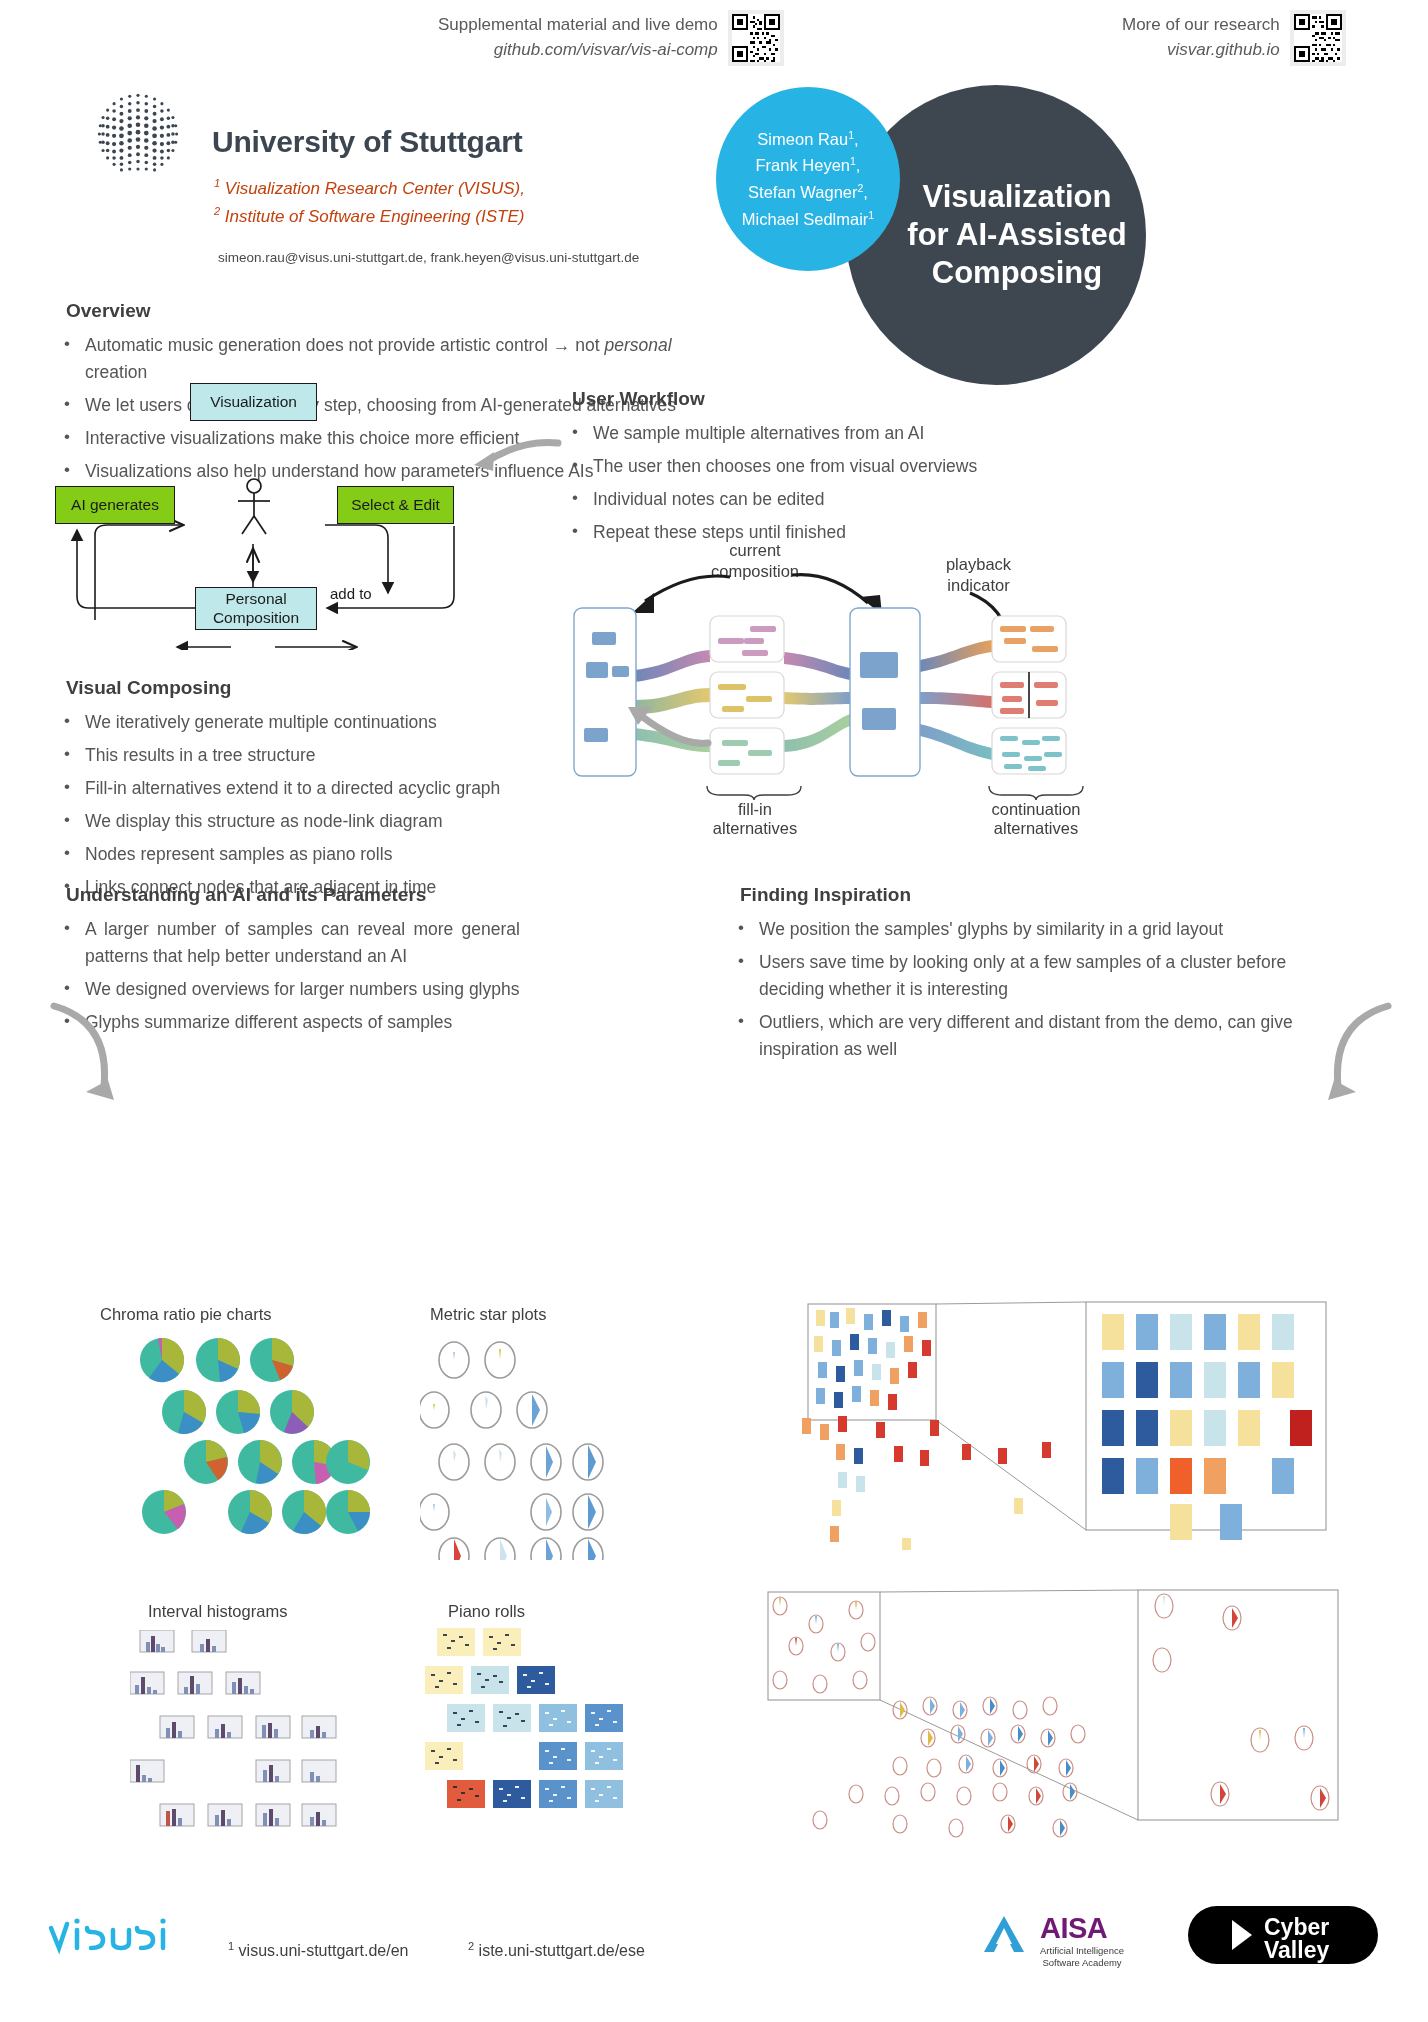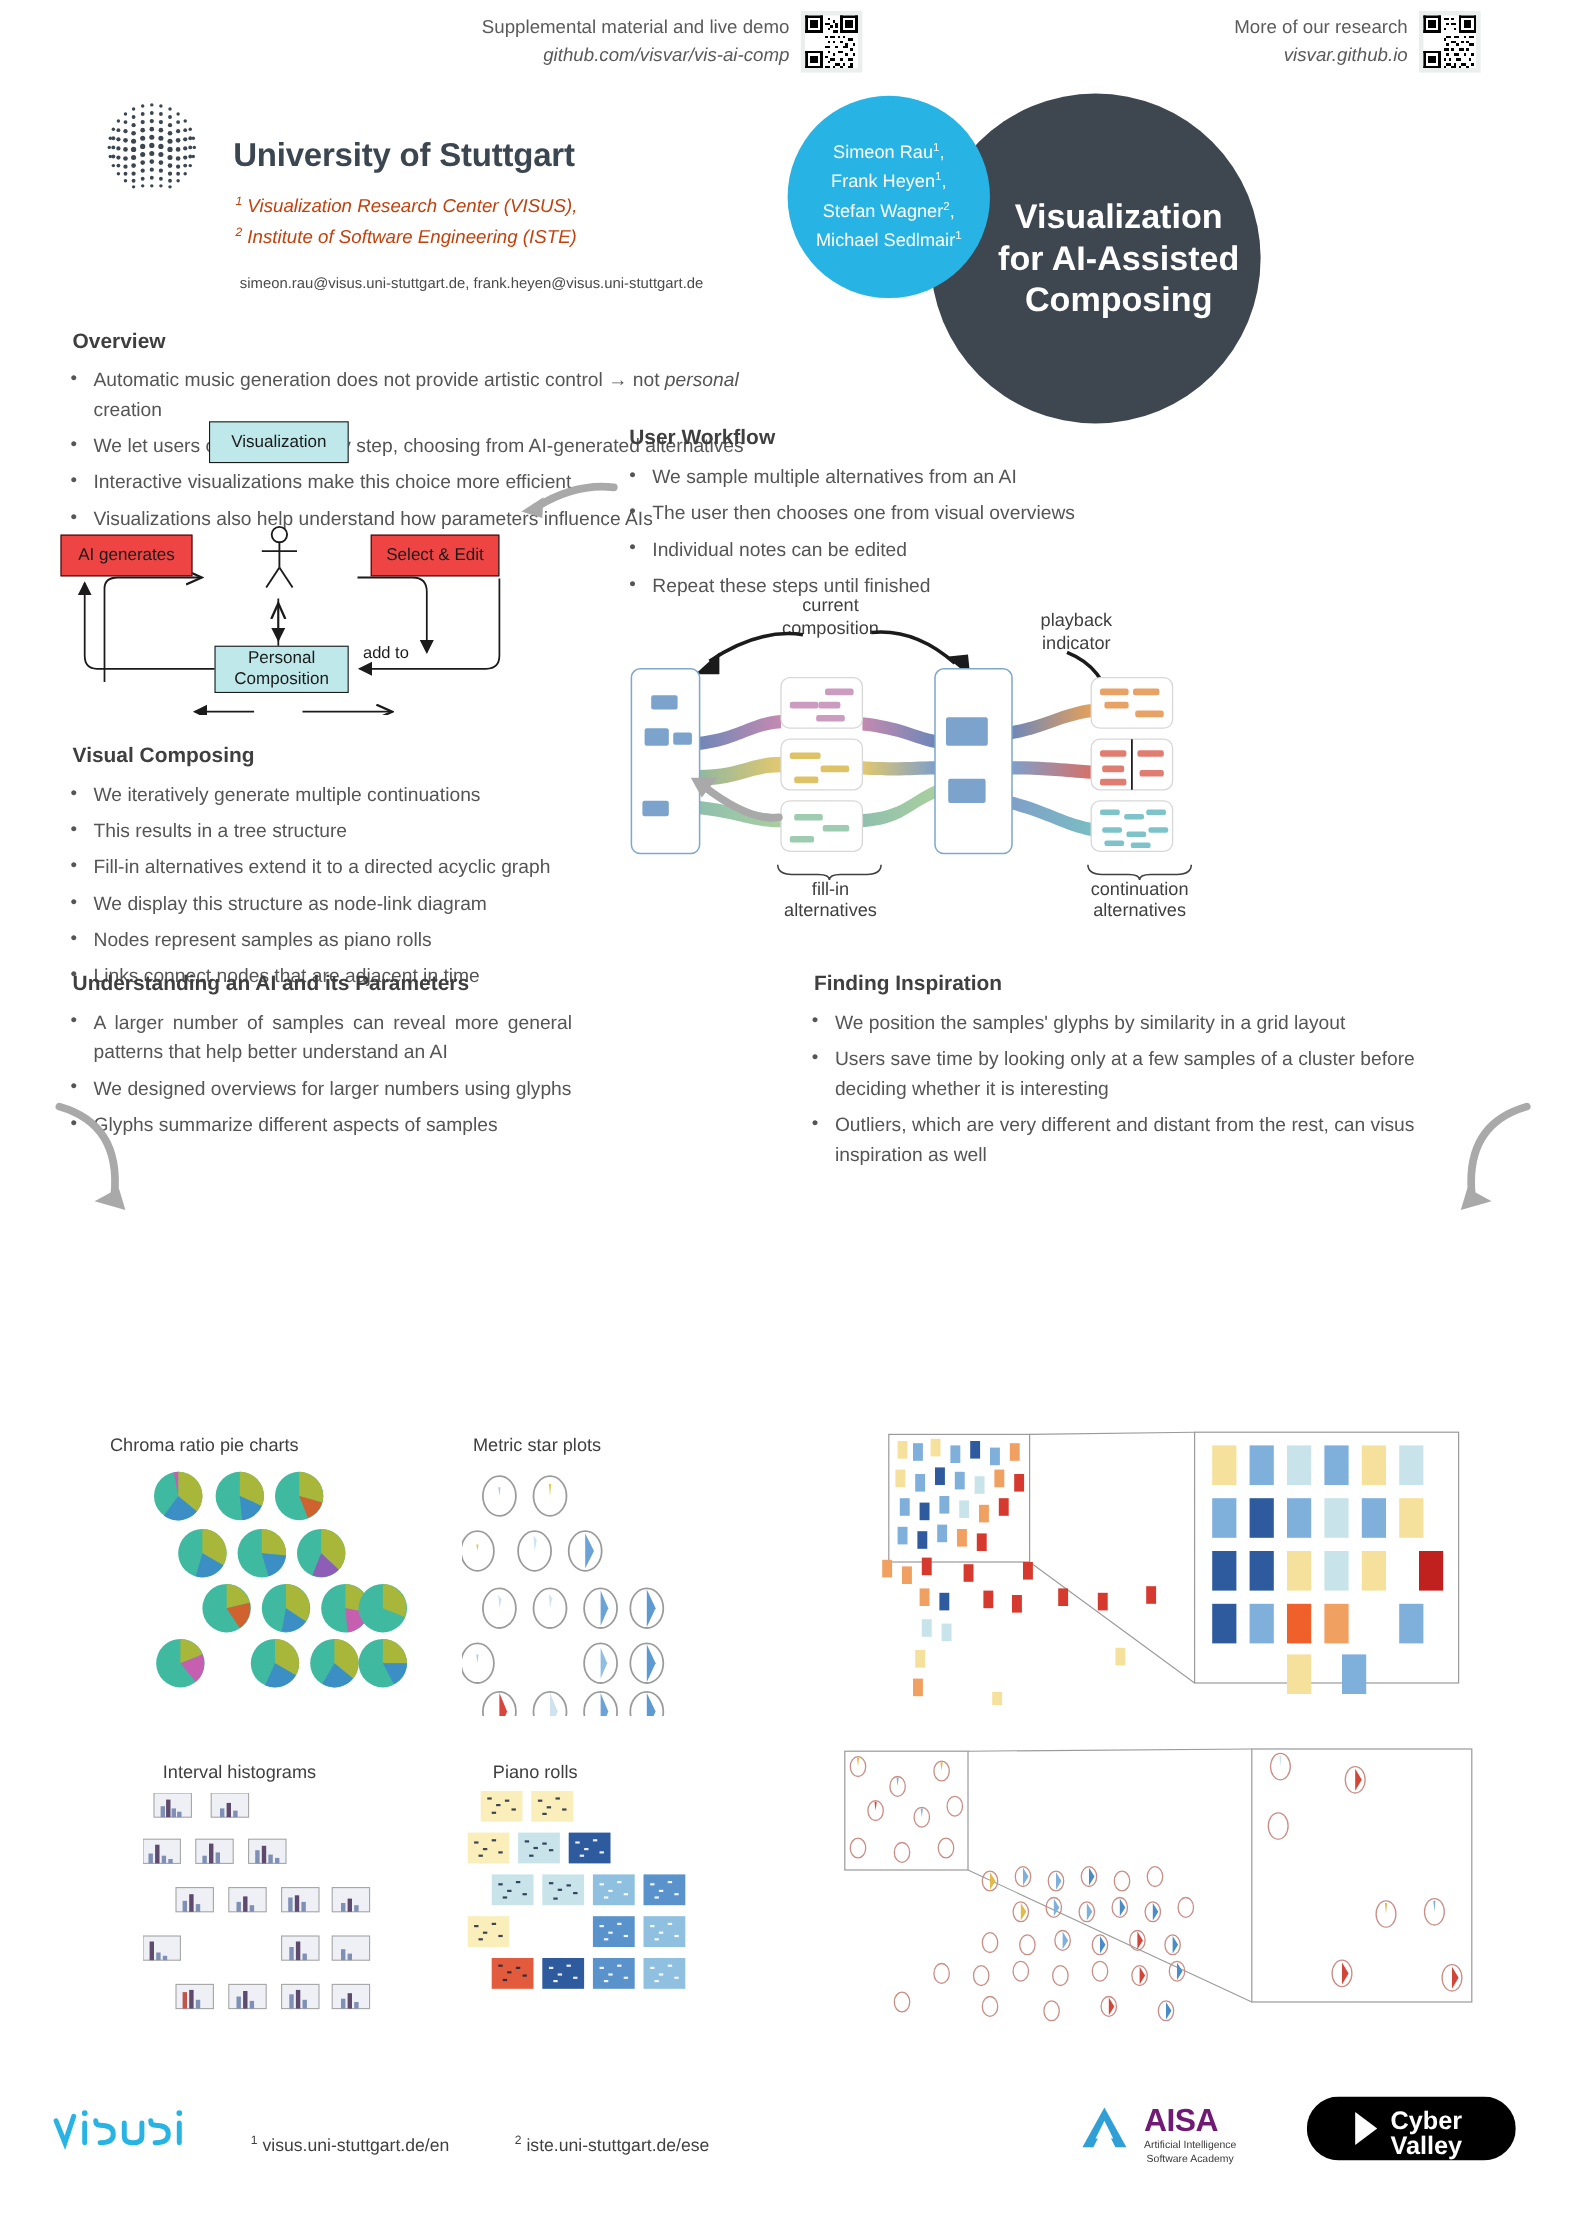--- a/index.html
+++ b/index.html
@@ -58,21 +58,21 @@
   ul.bullets li.just { text-align:justify; }
   .ital { font-style:italic; }
 
   
   .node {
     position:absolute; border:1.6px solid #1b1b1b;
     display:flex; align-items:center; justify-content:center; text-align:center;
     font-size:15.5px; color:#1b1b1b; font-family:"Liberation Sans", sans-serif;
     line-height:1.2;
   }
-  .node.green { background:#ef4444; }
+  .node.green { background:#84cc16; }
   .node.blue  { background:#bfe8ea; }
   .lbl-small { position:absolute; font-size:15px; color:#1b1b1b; }
 
   
   .annot { position:absolute; font-size:16.5px; color:#3f3f3f; text-align:center; line-height:1.3; }
   .caption { position:absolute; font-size:16.5px; color:#3f3f3f; text-align:center; }
 
   
   .foot-text { font-size:16px; color:#3f3f3f; }
   .foot-text sup { font-size:11px; }
@@ -606,21 +606,21 @@
 <ul class="abs bullets" style="left:60px; top:910px; width:460px;">
   <li class="just">A larger number of samples can reveal more general patterns that help better understand an AI</li>
   <li>We designed overviews for larger numbers using glyphs</li>
   <li>Glyphs summarize different aspects of samples</li>
 </ul>
 
 <div class="abs sec-title" style="left:740px; top:884px;">Finding Inspiration</div>
 <ul class="abs bullets" style="left:734px; top:910px; width:600px;">
   <li>We position the samples' glyphs by similarity in a grid layout</li>
   <li>Users save time by looking only at a few samples of a cluster before deciding whether it is interesting</li>
-  <li>Outliers, which are very different and distant from the rest, can visus inspiration as well</li>
+  <li>Outliers, which are very different and distant from the demo, can give inspiration as well</li>
 </ul>
 
 <div class="abs" style="left:42px; top:1000px;">
   <svg width="110" height="115" viewBox="0 0 110 115">
     <path d="M12,6 Q68,22 62,86" stroke="#a9a9a9" stroke-width="7" fill="none" stroke-linecap="round"></path>
     <path d="M44,92 L66,80 L72,100 Z" fill="#a9a9a9"></path>
   </svg>
 </div>
 <div class="abs" style="left:1290px; top:1000px;">
   <svg width="110" height="115" viewBox="0 0 110 115">

